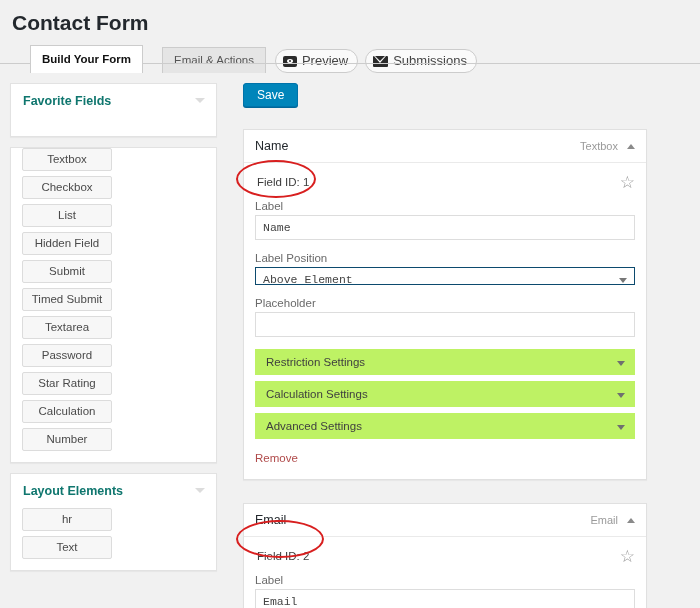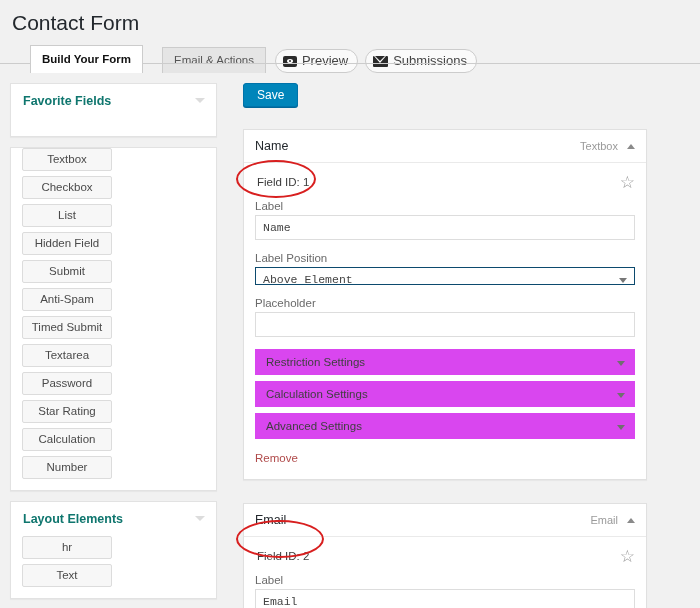--- a/index.html
+++ b/index.html
@@ -10,21 +10,21 @@
     background: #f1f1f1;
     font-family: "Liberation Sans", sans-serif;
     color: #32373c;
     -webkit-font-smoothing: antialiased;
   }
   .page { position: relative; width: 700px; height: 608px; }
 
   
   .page-title {
     font-size: 21px;
-    font-weight: 400;
+    font-weight: 700;
     color: #23282d;
     padding: 9px 0 4px 12px;
     line-height: 1.3;
     margin: 0;
   }
 
   .tabbar {
     position: relative;
     margin: 5px 0 0 10px;
     height: 28px;
@@ -280,21 +280,21 @@
   .fselect .sel-caret {
     position: absolute;
     right: 7px; top: 10px;
     width: 0; height: 0;
     border-left: 4px solid transparent;
     border-right: 4px solid transparent;
     border-top: 5px solid #777;
   }
   .accordion {
     position: relative;
-    background: #d946ef;
+    background: #bef264;
     font-size: 11.5px;
     color: #3f3f3f;
     padding: 7px 26px 7px 11px;
     margin-bottom: 6px;
   }
   .accordion .acc-caret {
     position: absolute;
     right: 10px; top: 12px;
     width: 0; height: 0;
     border-left: 4.5px solid transparent;
@@ -349,21 +349,20 @@
       <div class="panel-body empty"></div>
     </div>
 
     <div class="panel">
       <div class="panel-body">
         <div class="fbtn">Textbox</div>
         <div class="fbtn">Checkbox</div>
         <div class="fbtn">List</div>
         <div class="fbtn">Hidden Field</div>
         <div class="fbtn">Submit</div>
-        <div class="fbtn">Anti-Spam</div>
         <div class="fbtn">Timed Submit</div>
         <div class="fbtn">Textarea</div>
         <div class="fbtn">Password</div>
         <div class="fbtn">Star Rating</div>
         <div class="fbtn">Calculation</div>
         <div class="fbtn">Number</div>
       </div>
     </div>
 
     <div class="panel">

